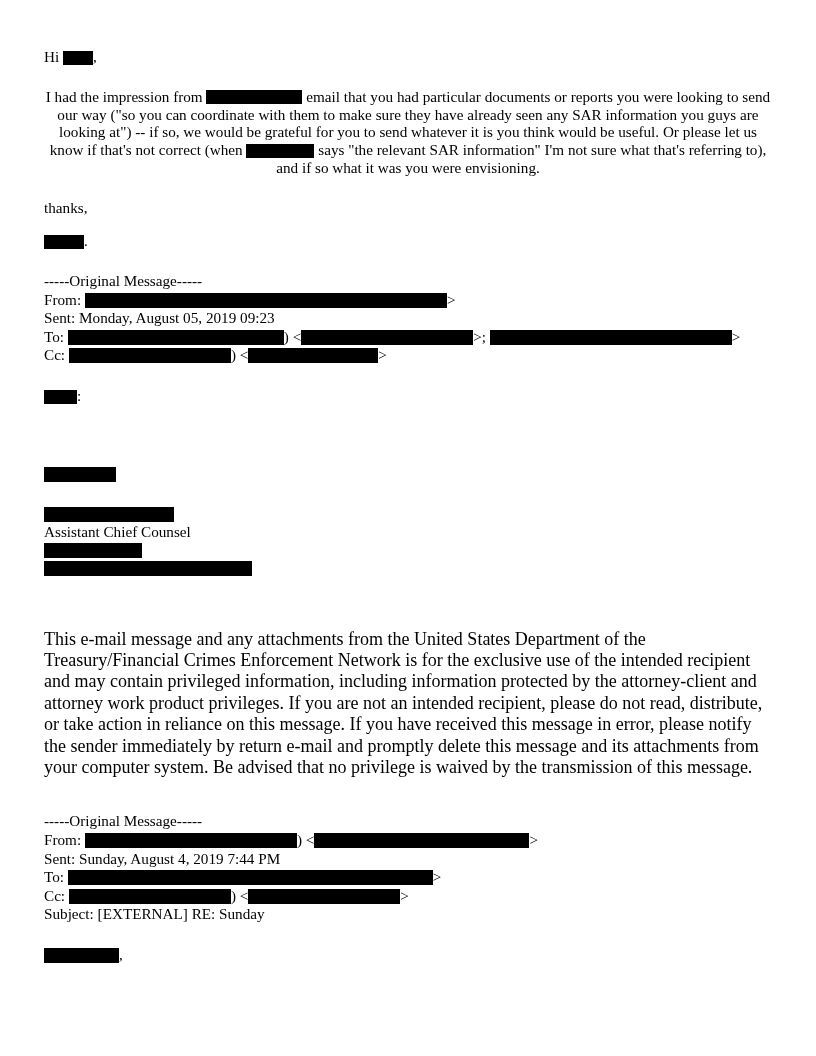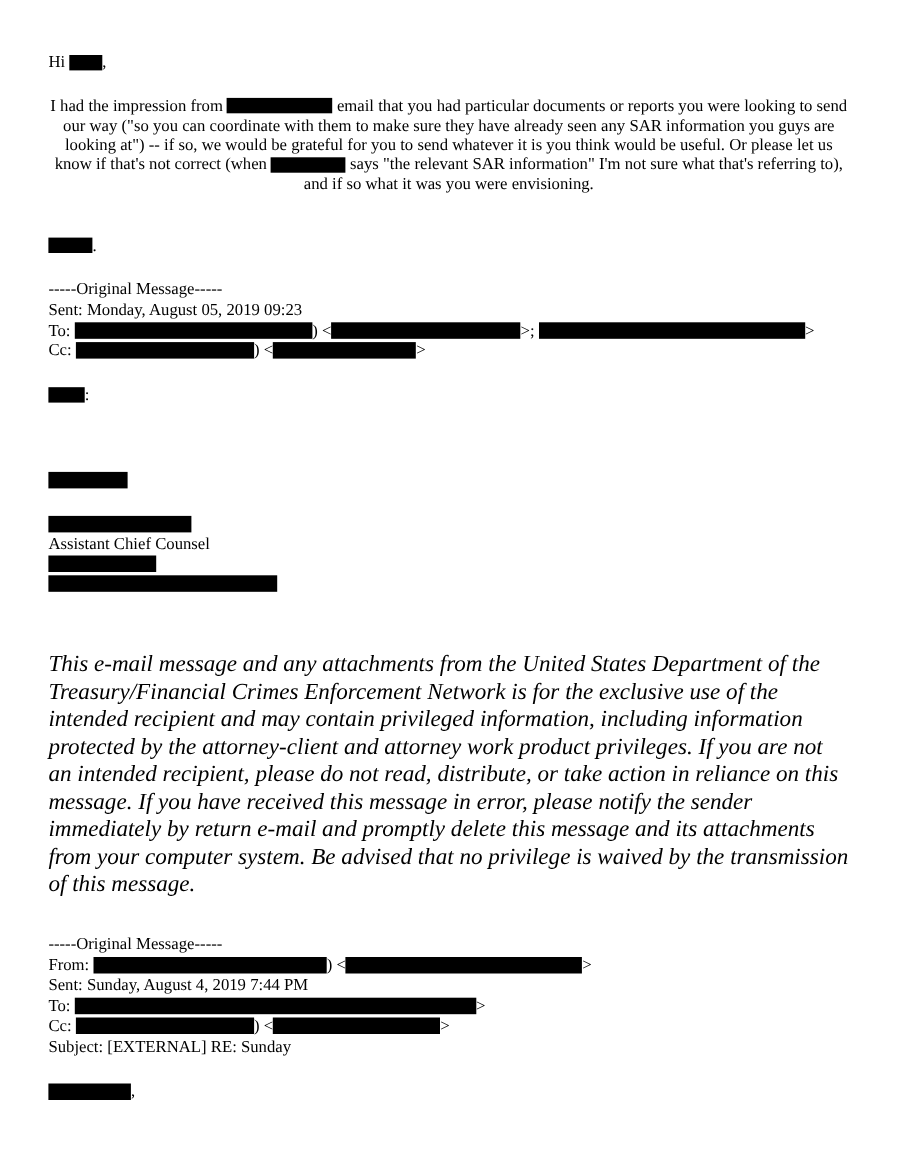--- a/index.html
+++ b/index.html
@@ -42,23 +42,22 @@
   .redact.tall { height: 15px; }
   .hdr-line {
     white-space: nowrap;
     line-height: 1.22;
   }
   .hdr-label { }
   .para {
     text-align: center;
   }
   .disclaimer {
-    font-size: 21px;
+    font-size: 18px;
     line-height: 1.19;
-    font-style: italic;
   }
 </style>
 </head>
 <body>
 
 <div class="page">
   <div class="doc">
 
     <p class="block">
       <span>Hi</span>
@@ -70,31 +69,36 @@
     <p class="block para">
       <span>I had the impression from</span>
       <span class="redact" style="width: 96px;"></span>
       <span>email that you had particular documents or reports you were looking to send our way ("so you can coordinate with them to make sure they have already seen any SAR information you guys are looking at") -- if so, we would be grateful for you to send whatever it is you think would be useful. Or please let us know if that's not correct (when</span>
       <span class="redact" style="width: 68px;"></span>
       <span>says "the relevant SAR information" I'm not sure what that's referring to), and if so what it was you were envisioning.</span>
     </p>
 
     <div class="spacer-lg"></div>
 
+    <p class="block">thanks,</p>
 
     <div class="spacer-md"></div>
 
     <p class="block">
       <span class="redact" style="width: 40px;"></span><span>.</span>
     </p>
 
     <div class="spacer-lg"></div>
 
     <p class="block hdr-line">-----Original Message-----</p>
 
+    <p class="block hdr-line">
+      <span class="hdr-label">From:</span>
+      <span class="redact tall" style="width: 362px;"></span><span>&gt;</span>
+    </p>
 
     <p class="block hdr-line">
       <span class="hdr-label">Sent:</span>
       <span>Monday, August 05, 2019 09:23</span>
     </p>
 
     <p class="block hdr-line">
       <span class="hdr-label">To:</span>
       <span class="redact tall" style="width: 216px;"></span><span>)</span>
       <span>&lt;</span><span class="redact tall" style="width: 172px;"></span><span>&gt;;</span>

